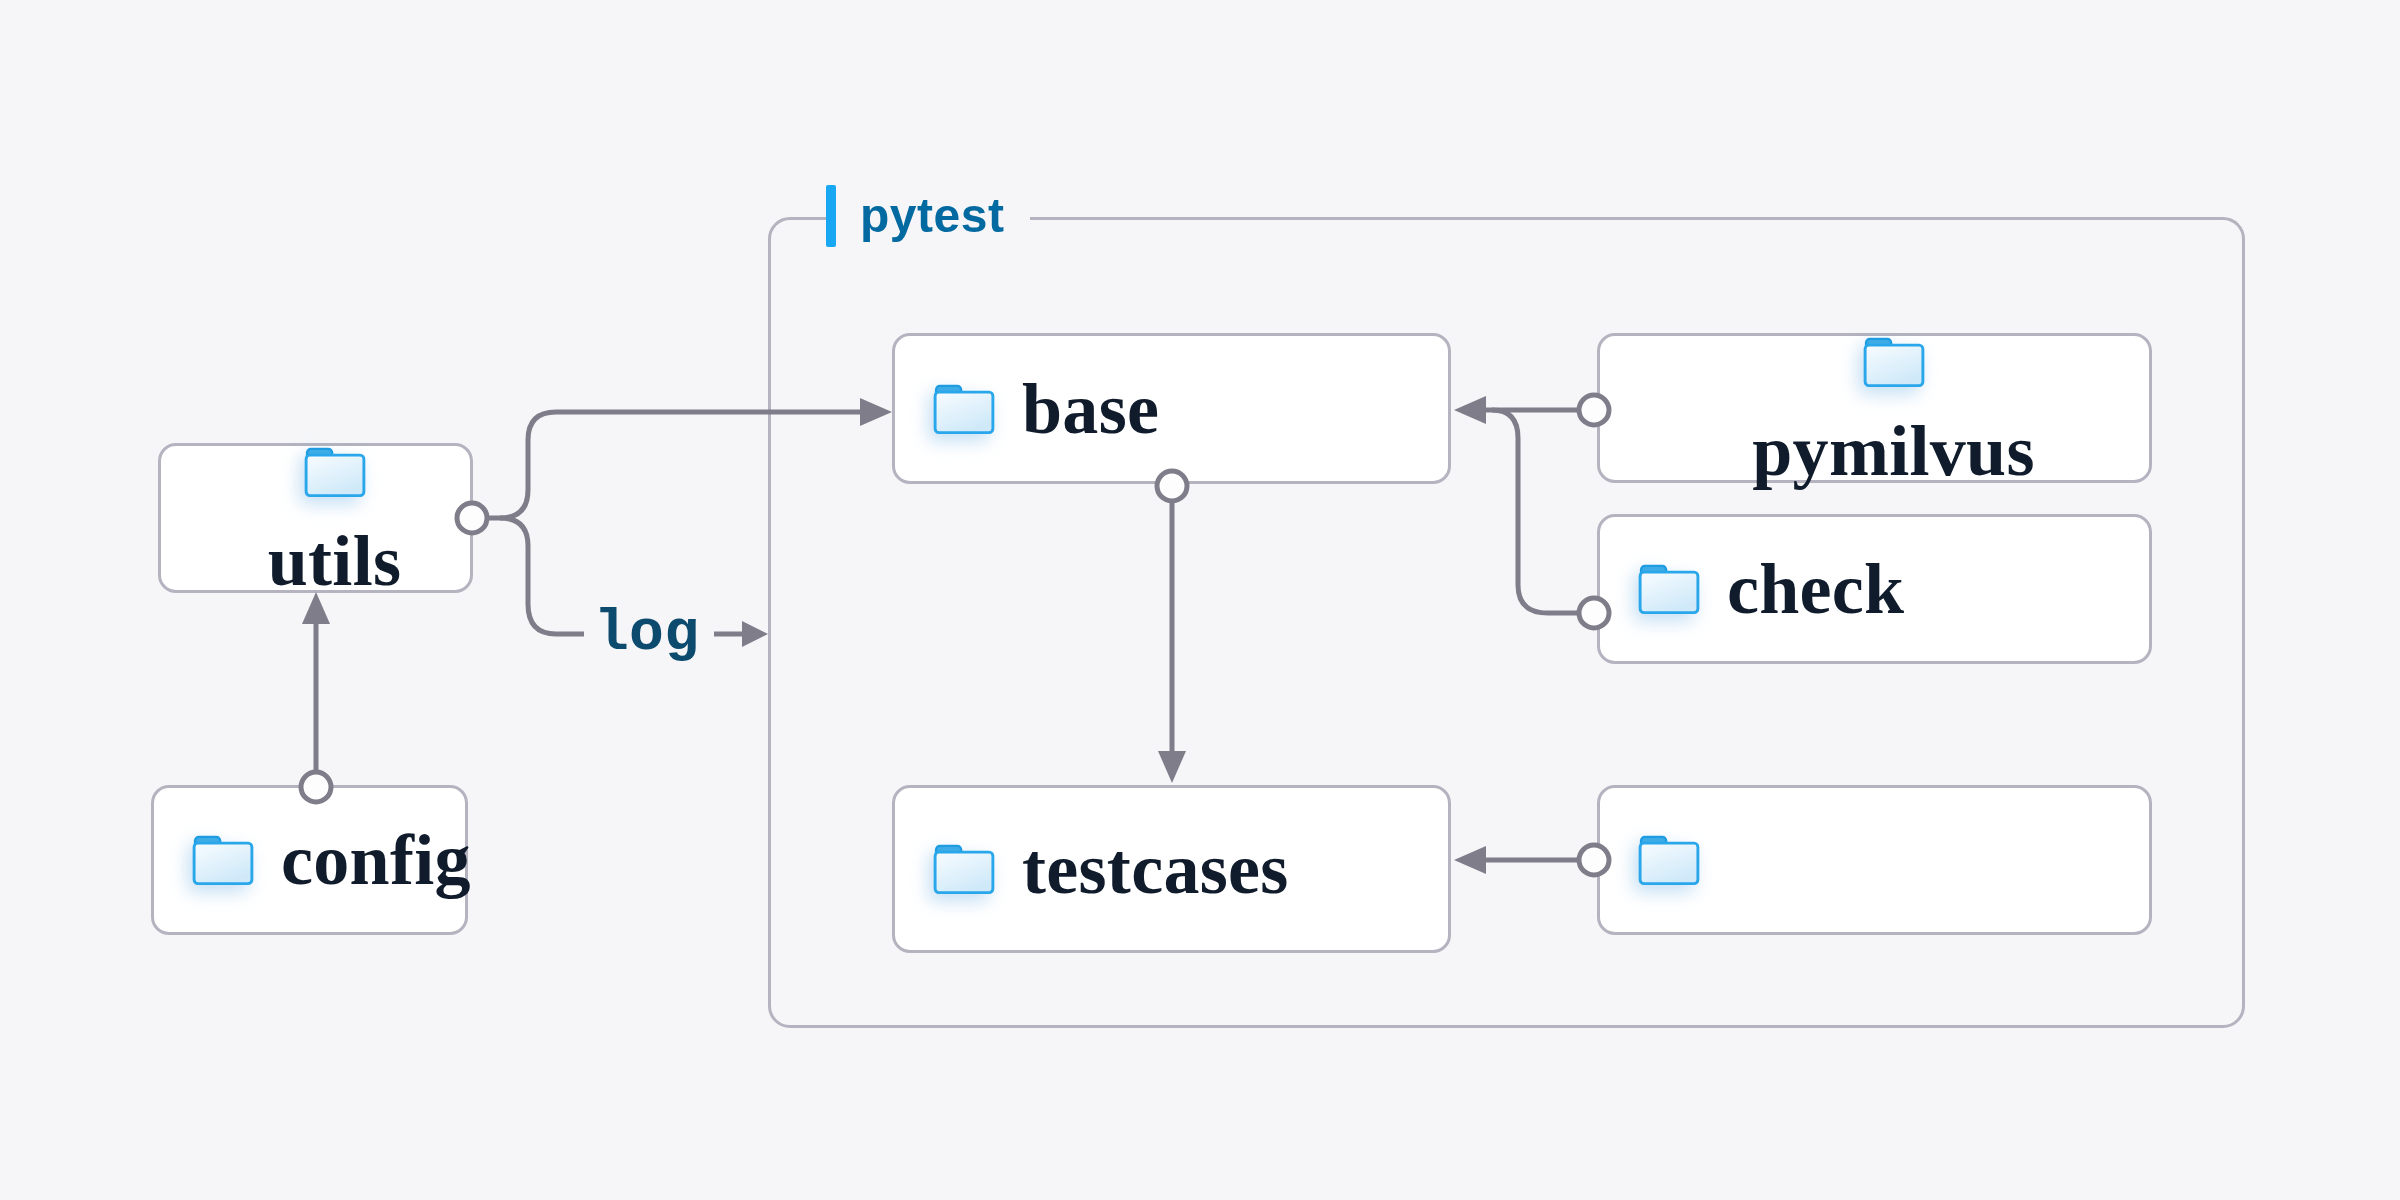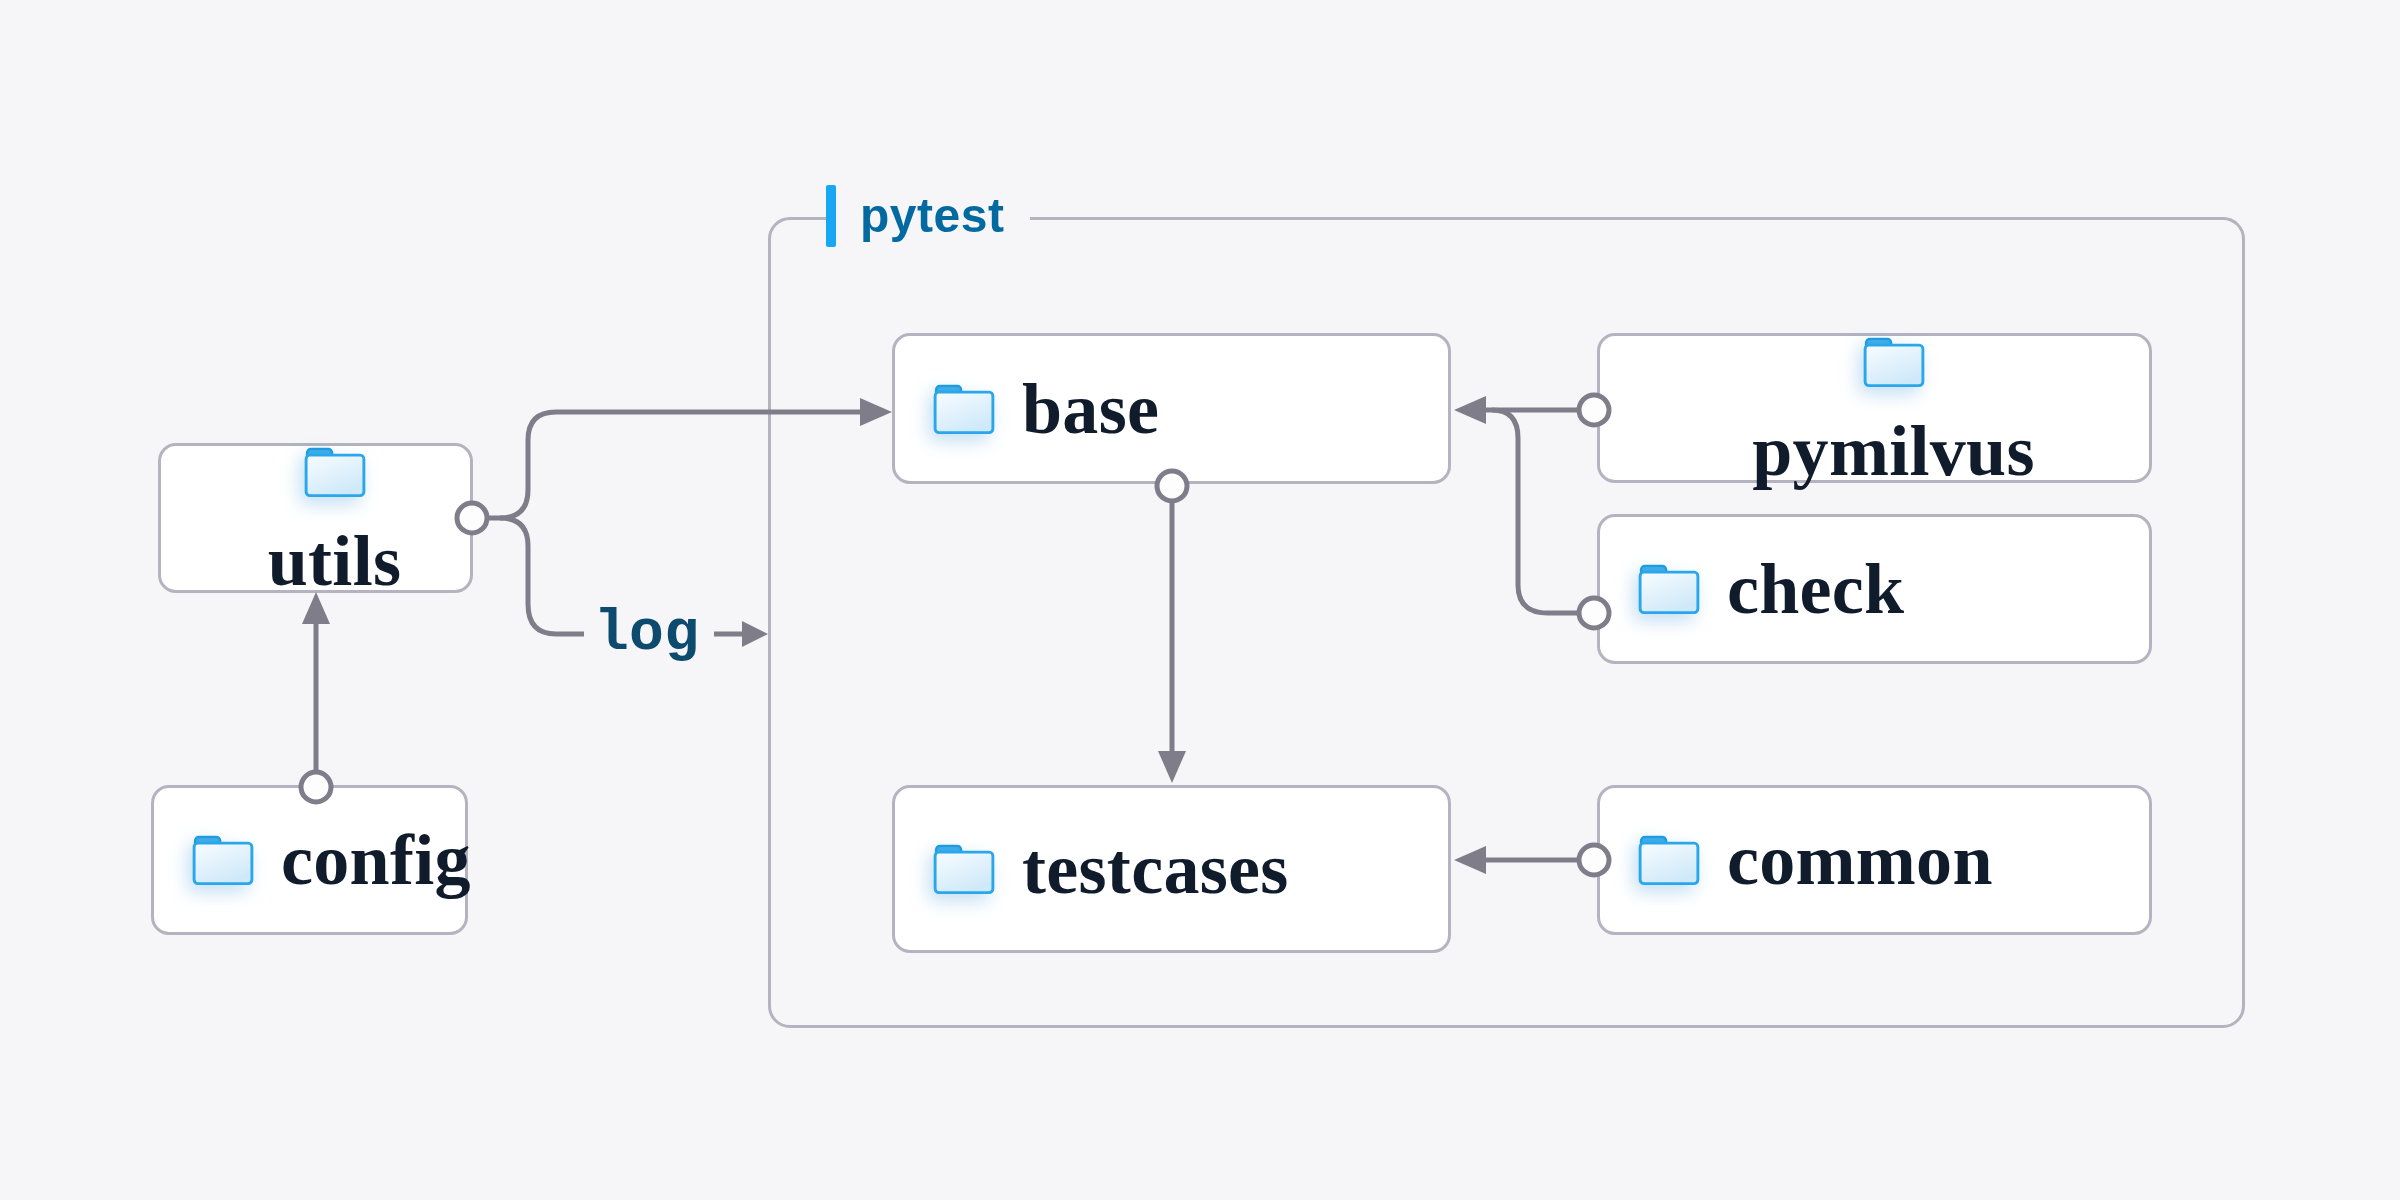--- a/index.html
+++ b/index.html
@@ -192,21 +192,20 @@
       <rect x="2" y="9.5" width="60" height="42" rx="4" fill="url(#fg)" stroke="#29a7ea" stroke-width="3"></rect>
     </svg>
     <span class="node-label">testcases</span>
   </div>
 
   <div class="node" id="node-common">
     <svg class="folder" viewBox="0 0 64 54">
       <rect x="3" y="3" width="26" height="16" rx="4" fill="#3cabe6" stroke="#1e9ce2" stroke-width="2.5"></rect>
       <rect x="2" y="9.5" width="60" height="42" rx="4" fill="url(#fg)" stroke="#29a7ea" stroke-width="3"></rect>
     </svg>
-    <span class="node-label">common</span>
   </div>
 
   <span class="edge-label">log</span>
 
   <svg class="connectors" viewBox="0 0 2400 1200">
 
     <path class="edge" d="M316 771 V606"></path>
     <path class="head" d="M316 592 L302 624 L330 624 Z"></path>
 
     <path class="edge" d="M488 518 H500 Q528 518 528 490 V440 Q528 412 556 412 H862"></path>

